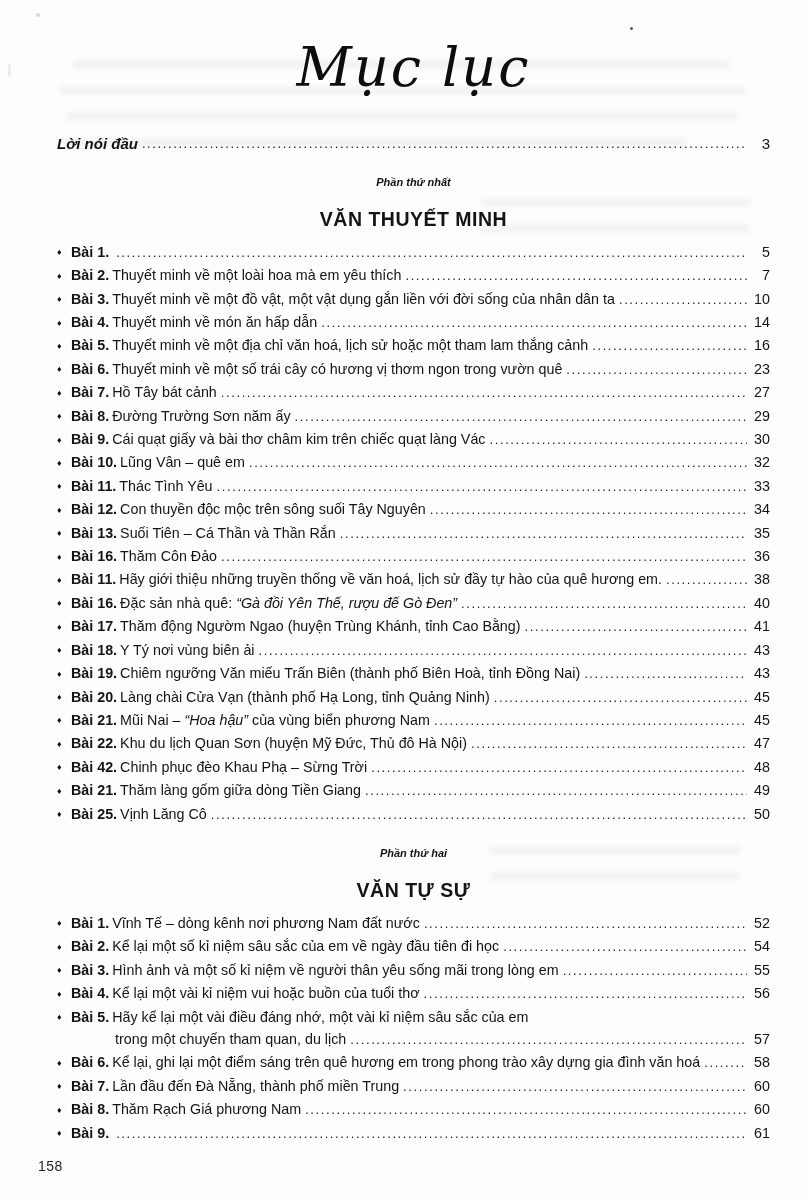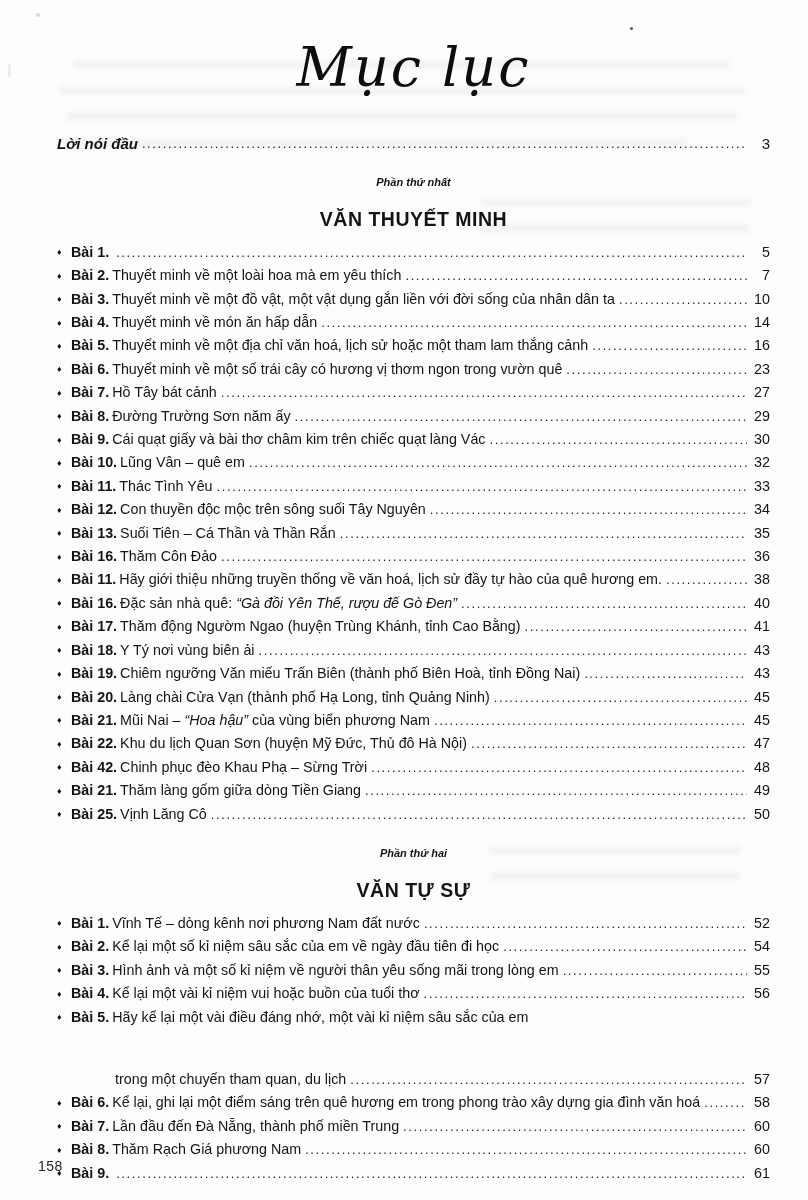--- a/index.html
+++ b/index.html
@@ -45,21 +45,21 @@
     text-align:center; font-weight:bold; font-size:19.5px;
     letter-spacing:.5px; margin-top:12px; line-height:27px;
   }
   .toc-list { margin-top:8px; }
 
   .toc-row { display:flex; align-items:baseline; line-height:22.4px; font-size:14.3px; }
   .bullet { flex:0 0 14px; align-self:center; font-size:9px; color:#111; }
   .item-label { font-weight:700; margin-right:3px; white-space:pre; }
   .item-text { white-space:pre; }
   .item-text em { font-style:italic; }
-  .toc-row.cont { padding-left:58px;margin-top:40px; }
+  .toc-row.cont { padding-left:58px; }
 
   .leader {
     flex:1 1 auto; overflow:hidden; white-space:nowrap;
     letter-spacing:1.6px; margin:0 3px 0 4px; font-size:13px; color:#1c1c1c;
   }
   .pagenum { flex:0 0 auto; min-width:20px; text-align:right; white-space:pre; }
 
   .folio {
     position:absolute; z-index:2; left:38px; bottom:26px;
     font-size:14px; color:#1f1f1f; letter-spacing:.5px;

